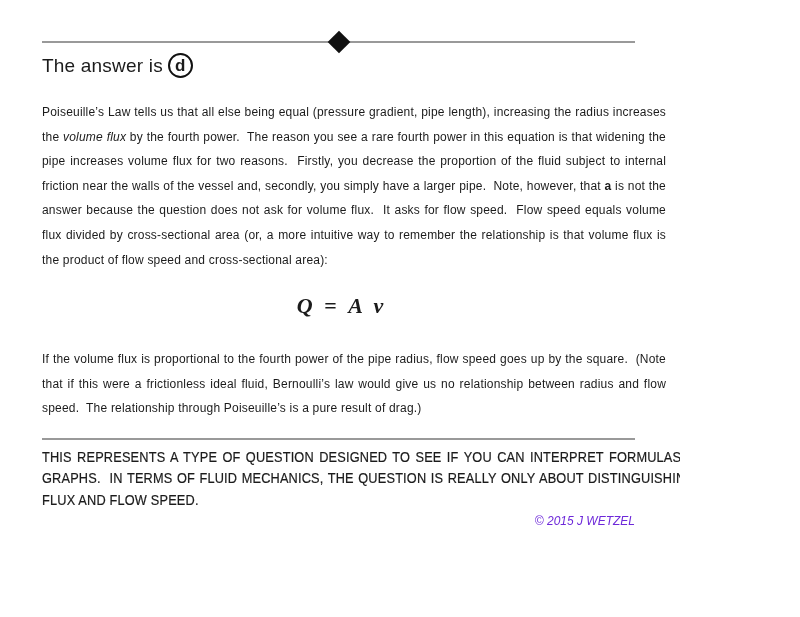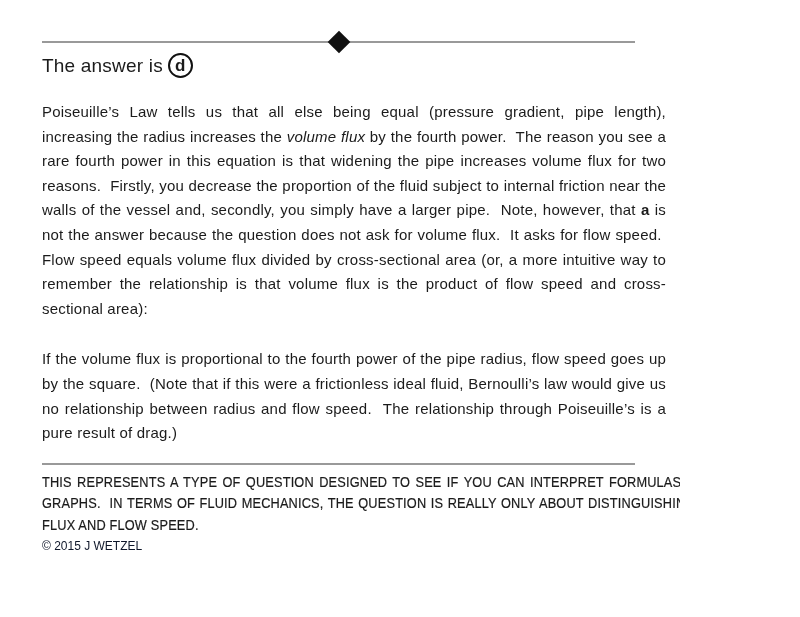--- a/index.html
+++ b/index.html
@@ -46,21 +46,21 @@
     height: 25px;
     margin-left: 5px;
     border: 2px solid #111111;
     border-radius: 50%;
     font-weight: bold;
     font-size: 17px;
     line-height: 1;
   }
   .body-text {
     margin: 21px 14px 0 42px;
-    font-size: 15px;
+    font-size: 12px;
     line-height: 24.6px;
     letter-spacing: 0.2px;
     text-align: justify;
   }
   .equation-row {
     margin-top: 19px;
     text-align: center;
     font-family: "Liberation Serif", serif;
     font-size: 22px;
     line-height: 30px;
@@ -78,41 +78,48 @@
     font-size: 14.5px;
     line-height: 21.5px;
     letter-spacing: 0.2px;
     text-align: justify;
     font-weight: bold;
     -webkit-text-stroke: 0.2px #1b1b1b;
     font-weight: normal;
   }
   .copyright {
     margin: 3px 45px 0 42px;
-    text-align: left;
+    text-align: right;
     font-size: 12px;
-    color: #0f172a;
+    font-style: italic;
+    color: #6d28d9;
   }
 </style>
 </head>
 <body>
 
 <div class="page">
 
   <div class="rule rule-top">
     <div class="diamond"></div>
   </div>
 
   <div class="answer-line">
     <span>The answer is</span>
     <span class="answer-badge">d</span>
   </div>
 
   <p class="body-text"><span>Poiseuille’s Law tells us that all else being equal (pressure gradient, pipe length), increasing the radius increases the </span><span style="font-style: italic;">volume flux</span><span> by the fourth power.&nbsp; The reason you see a rare fourth power in this equation is that widening the pipe increases volume flux for two reasons.&nbsp; Firstly, you decrease the proportion of the fluid subject to internal friction near the walls of the vessel and, secondly, you simply have a larger pipe.&nbsp; Note, however, that </span><span style="font-weight: bold;">a</span><span> is not the answer because the question does not ask for volume flux.&nbsp; It asks for flow speed.&nbsp; Flow speed equals volume flux divided by cross-sectional area (or, a more intuitive way to remember the relationship is that volume flux is the product of flow speed and cross-sectional area):</span></p>
 
+  <div class="equation-row">
+    <span class="math-bi">Q</span>
+    <span class="math-eq">=</span>
+    <span class="math-bi">A</span>
+    <span class="math-v">v</span>
+  </div>
 
   <p class="body-text para2">If the volume flux is proportional to the fourth power of the pipe radius, flow speed goes up by the square.&nbsp; (Note that if this were a frictionless ideal fluid, Bernoulli’s law would give us no relationship between radius and flow speed.&nbsp; The relationship through Poiseuille’s is a pure result of drag.)</p>
 
   <div class="rule rule-bottom"></div>
 
   <p class="note">THIS REPRESENTS A TYPE OF QUESTION DESIGNED TO SEE IF YOU CAN INTERPRET FORMULAS AND READ GRAPHS.&nbsp; IN TERMS OF FLUID MECHANICS, THE QUESTION IS REALLY ONLY ABOUT DISTINGUISHING VOLUME FLUX AND FLOW SPEED.</p>
 
   <p class="copyright">© 2015 J WETZEL</p>
 
 </div>

